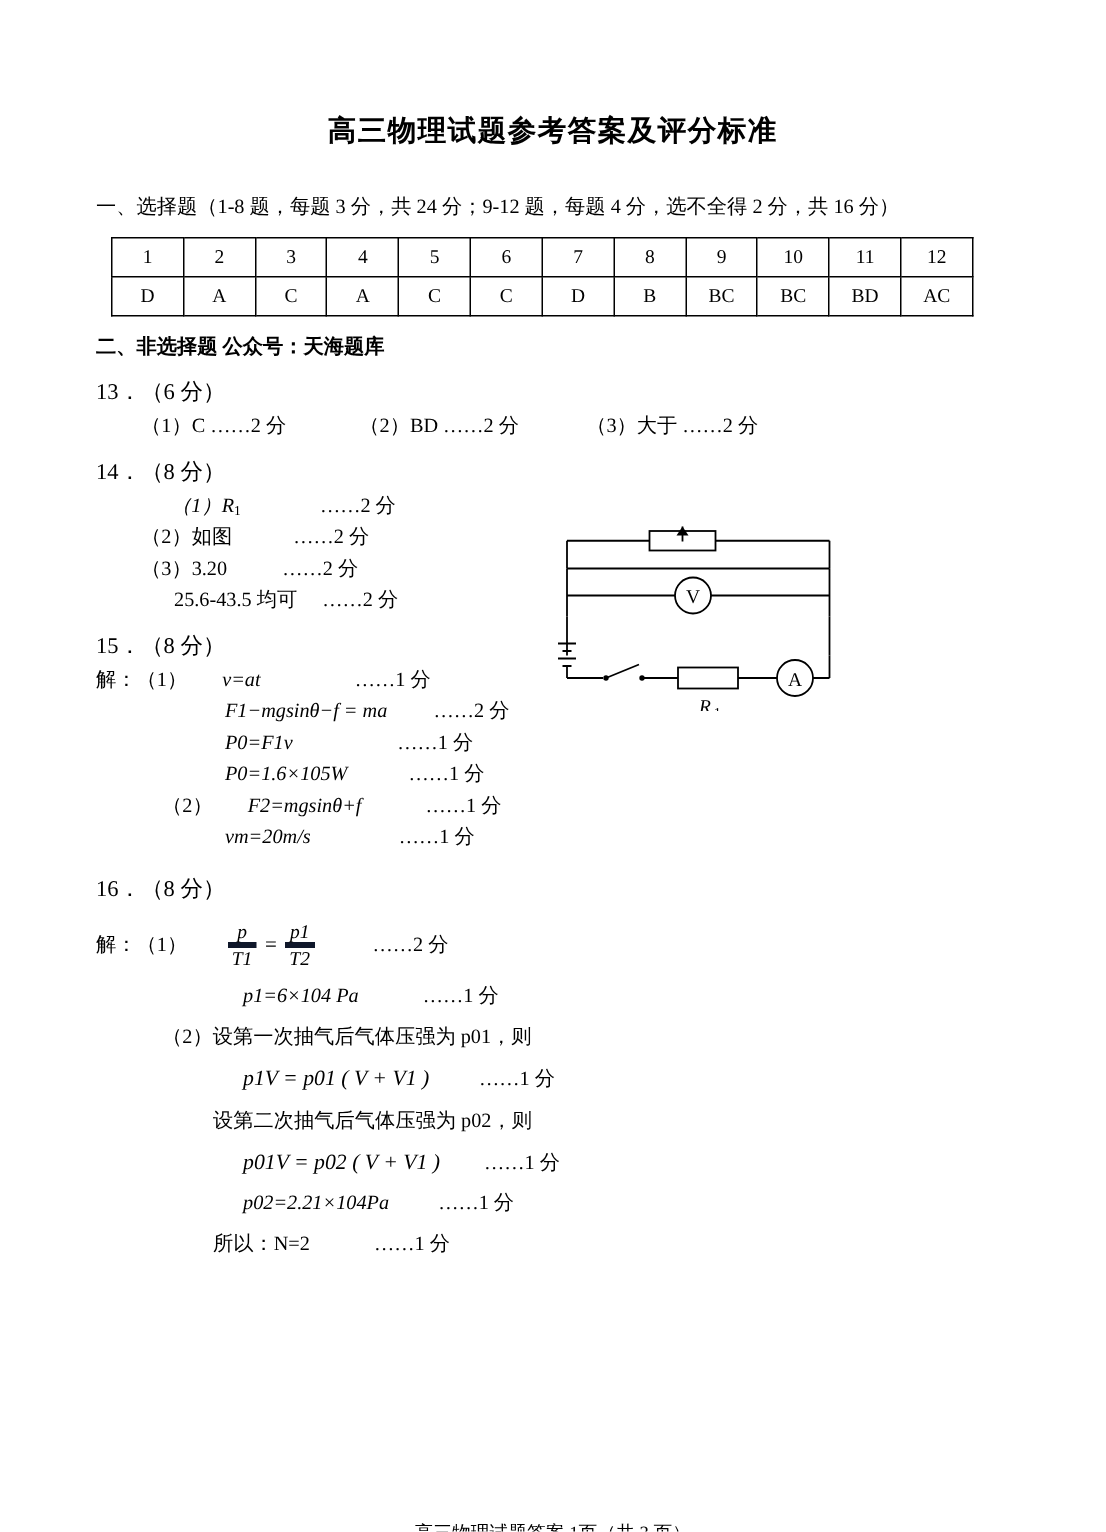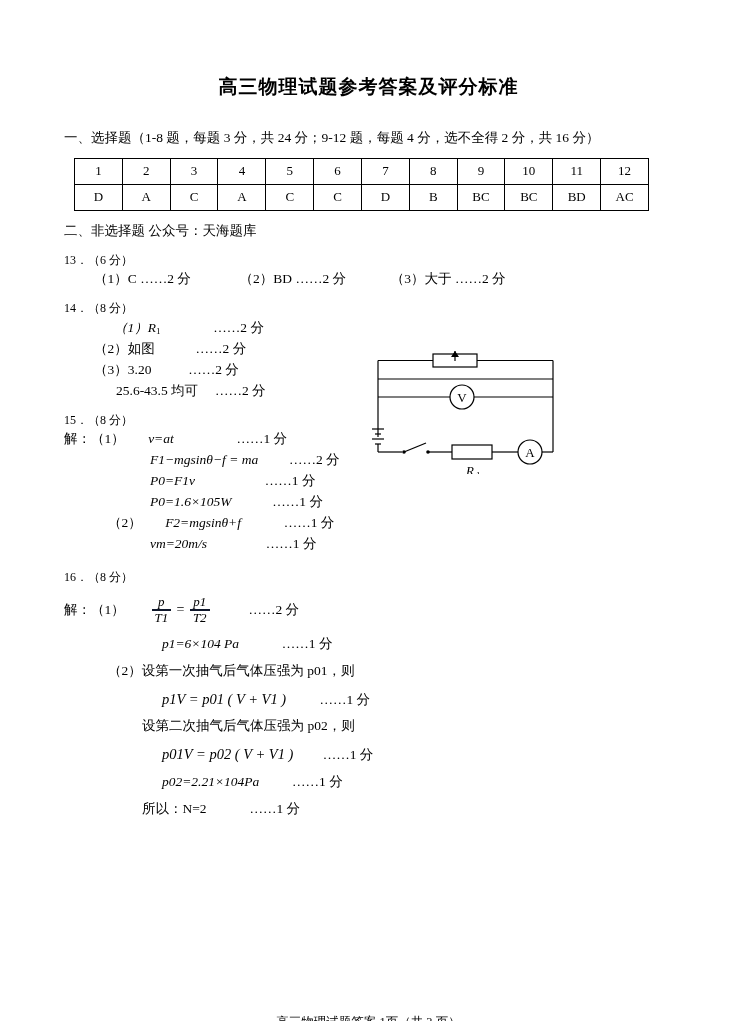--- a/index.html
+++ b/index.html
@@ -50,24 +50,25 @@
   table.answers td {
     border: 1px solid #000;
     height: 25px;
     text-align: center;
     font-size: 13px;
     font-family: "Liberation Serif", serif;
     padding: 0;
   }
   .sec2 {
     margin-top: 10px;
+    font-weight: bold;
   }
   .q-head {
     margin-top: 9px;
-    font-size: 12px;
+    font-size: 15px;
   }
   .indent1 { padding-left: 30px; }
   .indent2 { padding-left: 14px; }
   .indent3 { padding-left: 52px; }
   .indent4 { padding-left: 66px; }
   .sub { font-size: 9px; vertical-align: -2px; }
   .ital { font-style: italic; margin-left: 20px; }
   .gap-l { display: inline-block; }
 
   
@@ -83,21 +84,21 @@
     display: inline-block;
     vertical-align: middle;
     text-align: center;
     font-style: italic;
     line-height: 1.05;
     margin: 0 2px;
     position: relative;
     top: -1px;
   }
   .frac .num { display: block; padding: 0 3px; font-size: 13px;}
-  .frac .den { display: block; border-top: 2px solid #0f172a; padding: 0 3px; font-size: 13px;}
+  .frac .den { display: block; border-top: 4px solid #0f172a; padding: 0 3px; font-size: 13px;}
   .footer {
     position: absolute;
     left: 0;
     right: 0;
     top: 940px;
     text-align: center;
     font-size: 12.5px;
   }
   .eq-big { font-size: 14.5px; }
 </style>

